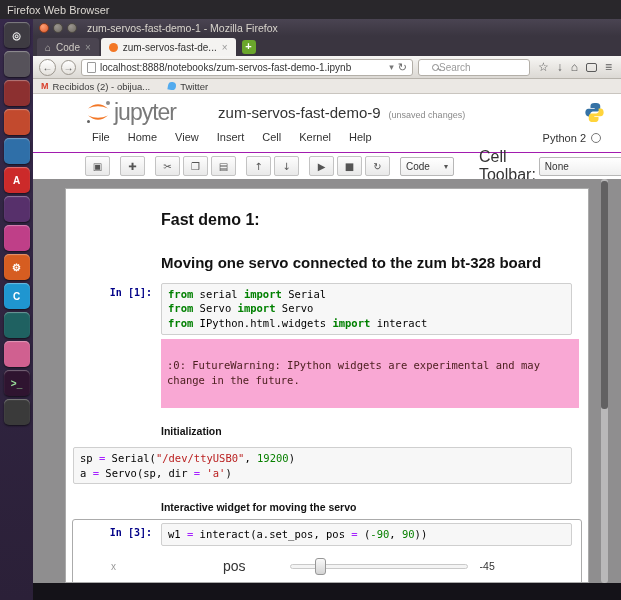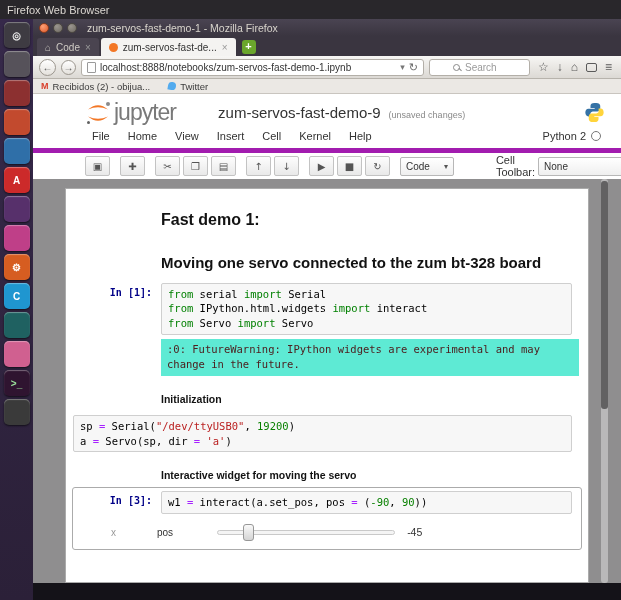--- a/index.html
+++ b/index.html
@@ -25,73 +25,73 @@
   .favicon-jup{width:9px;height:9px;border-radius:50%;background:#f37726;flex:none}
   .newtab{width:14px;height:14px;margin:0 0 2px 4px;background:#6aa62c;border-radius:3px;color:#fff;font-size:11px;line-height:13px;text-align:center;font-weight:bold}
   .navbar{height:23px;background:linear-gradient(#f7f6f4,#dcd9d4);border-bottom:1px solid #b7b3ac;display:flex;align-items:center;padding:0 6px;gap:5px;flex:none}
   .navbtn{width:17px;height:17px;border-radius:50%;border:1px solid #9b968e;background:linear-gradient(#fff,#e4e1dc);color:#555;font-size:10px;display:flex;align-items:center;justify-content:center;flex:none}
   .navbtn.fwd{width:15px;height:15px}
   .urlbar{flex:1;height:17px;background:#fff;border:1px solid #b3afa8;border-radius:3px;display:flex;align-items:center;padding:0 5px;gap:4px;min-width:0}
   .pageicon{width:9px;height:11px;border:1px solid #9a9a9a;background:#fdfdfd;border-radius:1px;flex:none}
   .urltext{font-size:10px;color:#333;white-space:nowrap;overflow:hidden;text-overflow:ellipsis;flex:1}
   .urlicon{color:#777;font-size:9px;flex:none}
   .reloadbtn{color:#666;font-size:11px;flex:none}
-  .searchbox{width:101px;height:17px;background:#fff;border:1px solid #b3afa8;border-radius:3px;display:flex;align-items:center;padding:0 23px;gap:5px;flex:none}
+  .searchbox{width:112px;height:17px;background:#fff;border:1px solid #b3afa8;border-radius:3px;display:flex;align-items:center;padding:0 13px;flex:none}
   .mag{width:7px;height:7px;border:1.4px solid #8a8a8a;border-radius:50%;position:relative;flex:none}
   .mag::after{content:"";position:absolute;width:4px;height:1.4px;background:#8a8a8a;transform:rotate(45deg);right:-3px;bottom:-1px}
   .searchtext{font-size:10px;color:#9a9a9a}
   .navicons{display:flex;align-items:center;gap:8px;color:#5a5a5a;flex:none;padding:0 3px}
   .navicons .nicon{font-size:12px;line-height:1}
   .bubble{width:11px;height:9px;border:1.5px solid #5a5a5a;border-radius:2px}
   .bookmarksbar{height:15px;background:#ebe8e4;border-bottom:1px solid #c9c5bf;display:flex;align-items:center;gap:18px;padding-left:8px;font-size:9.5px;color:#3b3b3b;flex:none}
   .bm{display:flex;align-items:center;gap:4px}
   .gmailicon{color:#d93f2b;font-weight:bold;font-size:9px}
   .twicon{width:8px;height:8px;background:#53abee;border-radius:50% 50% 50% 0;transform:rotate(10deg)}
   .content{flex:1;background:#fff;display:flex;flex-direction:column;min-height:0;position:relative}
   .nbheader{height:37px;display:flex;align-items:center;padding:0 16px 0 52px;flex:none}
-  .jlogo{display:flex;align-items:center;gap:3px}
+  .jlogo{display:flex;align-items:flex-start;gap:3px}
   .jword{font-size:23px;color:#797979;letter-spacing:-1px}
   .nbtitle{font-size:15px;color:#333;margin-left:42px}
   .nbstatus{font-size:9px;color:#8a8a8a;margin-left:8px;margin-top:5px}
   .pylogo{margin-left:auto;display:flex}
-  .nbmenu{height:22px;display:flex;align-items:center;padding:0 20px 8px 50px;border-bottom:5px solid #a21caf;flex:none}
+  .nbmenu{height:22px;display:flex;padding:0 20px 8px 50px;border-bottom:1px solid #a21caf;flex:none}
   .menuitem{font-size:11px;color:#333;padding:0 9px}
   .kernel{margin-left:auto;display:flex;align-items:center;gap:5px;font-size:11px;color:#333}
   .kcircle{width:10px;height:10px;border:1px solid #777;border-radius:50%}
   .nbtoolbar{height:26px;display:flex;align-items:center;padding-left:52px;gap:3px;flex:none;background:#fff}
   .tbtn{min-width:25px;height:20px;border:1px solid #c3c3c3;border-radius:2px;background:linear-gradient(#fdfdfd,#e9e9e9);color:#555;font-size:10px;display:flex;align-items:center;justify-content:center;padding:0 4px;font-family:"DejaVu Sans",sans-serif}
   .tbtn.grp{margin-left:7px}
   .tselect{height:19px;border:1px solid #b7b7b7;border-radius:2px;background:linear-gradient(#fff,#efefef);font-size:10px;color:#333;display:flex;align-items:center;padding:0 5px;gap:14px;margin-left:7px}
   .tselect .car{font-size:8px;color:#555}
-  .ctlabel{font-size:11px;color:#333;margin-left:39px}
+  .ctlabel{font-size:16px;color:#333;margin-left:22px}
   .nbbody{flex:1;background:#8f8e8f;position:relative;overflow:hidden}
   .nbcontainer{width:524px;margin:9px auto 0;background:#fff;border:1px solid #ababab;padding:8px 0 40px;height:calc(100% - 9px);overflow:hidden}
   .scrollbar{position:absolute;top:0;bottom:0;right:13px;width:7px;background:#b9b8b9;border-radius:3px}
   .scrollthumb{position:absolute;top:2px;left:0;width:7px;height:228px;background:#626162;border-radius:3px}
   .bottomstrip{height:17px;background:#141218;flex:none}
   
   .cellbox{margin:0 6px;border:1px solid transparent;border-radius:3px;padding:3px 0}
   .cellbox.selected{border-color:#ababab}
   .crow{display:flex}
   .prompt{width:88px;min-width:88px;text-align:right;padding:4px 9px 0 0;font-family:"DejaVu Sans Mono",monospace;font-size:10px;font-weight:bold;color:#000087}
   .inputarea{flex:1;margin-right:9px;border:1px solid #cfcfcf;border-radius:2px;background:#f7f7f7;padding:3px 6px;font-family:"DejaVu Sans Mono",monospace;font-size:10.5px;line-height:1.4;color:#000}
   .codeline{white-space:pre-wrap}
-  .kw{color:#008000;font-weight:normal}
+  .kw{color:#008000;font-weight:bold}
   .str{color:#ba2121}
   .num{color:#088000}
   .op{color:#a622ff}
   .outrow{margin-top:4px}
-  .stderr{flex:1;margin-right:2px;background:#5eead4;padding:3px 6px;font-family:"DejaVu Sans Mono",monospace;font-size:10.5px;line-height:1.5;color:#4d2020;white-space:pre-wrap}
+  .stderr{flex:1;margin-right:2px;background:#f9a8d4;padding:19px 6px;font-family:"DejaVu Sans Mono",monospace;font-size:10.5px;line-height:1.5;color:#4d2020;white-space:pre-wrap}
   .md{flex:1;margin-right:9px;color:#121212}
   .md.h1{font-size:16px;font-weight:bold;padding:10px 0 2px}
   .md.h2{font-size:15px;font-weight:bold;padding:14px 0 2px;line-height:1.3}
   .md.h6{font-size:10.5px;font-weight:bold;padding:9px 0 2px}
   .widgetrow{display:flex;align-items:center;padding:12px 0 8px 38px}
   .wclose{color:#9a9a9a;font-size:10px;width:14px}
-  .wlabel{font-size:10px;color:#333;margin-left:32px}
+  .wlabel{font-size:14px;color:#333;margin-left:98px}
   .slider{width:178px;height:5px;background:#f4f4f4;border:1px solid #c9c9c9;border-radius:3px;position:relative;margin-left:44px}
   .shandle{position:absolute;top:-7px;width:11px;height:17px;background:linear-gradient(#f9f9f9,#d4d4d4);border:1px solid #979797;border-radius:3px}
   .svalue{font-size:10.5px;color:#333;margin-left:12px}
 </style>
 </head>
 <body>
 
 <div class="screen">
   <div class="topbar">
     <span>Firefox Web Browser</span>
@@ -234,22 +234,22 @@
                 <div class="crow">
                   <div class="prompt"></div>
                   <div class="md h2">Moving one servo connected to the zum bt-328 board</div>
                 </div>
               </div>
               <div class="cellbox">
                 <div class="crow">
                   <div class="prompt">In [1]:</div>
                   <div class="inputarea">
                     <div class="codeline"><span class="kw">from</span><span class="pl"> serial </span><span class="kw">import</span><span class="pl"> Serial</span></div>
+                    <div class="codeline"><span class="kw">from</span><span class="pl"> Servo </span><span class="kw">import</span><span class="pl"> Servo</span></div>
                     <div class="codeline"><span class="kw">from</span><span class="pl"> IPython.html.widgets </span><span class="kw">import</span><span class="pl"> interact</span></div>
-                    <div class="codeline"><span class="kw">from</span><span class="pl"> Servo </span><span class="kw">import</span><span class="pl"> Servo</span></div>
                   </div>
                 </div>
                 <div class="crow outrow">
                   <div class="prompt"></div>
                   <div class="stderr">:0: FutureWarning: IPython widgets are experimental and may change in the future.</div>
                 </div>
               </div>
               <div class="cellbox">
                 <div class="crow">
                   <div class="prompt"></div>

